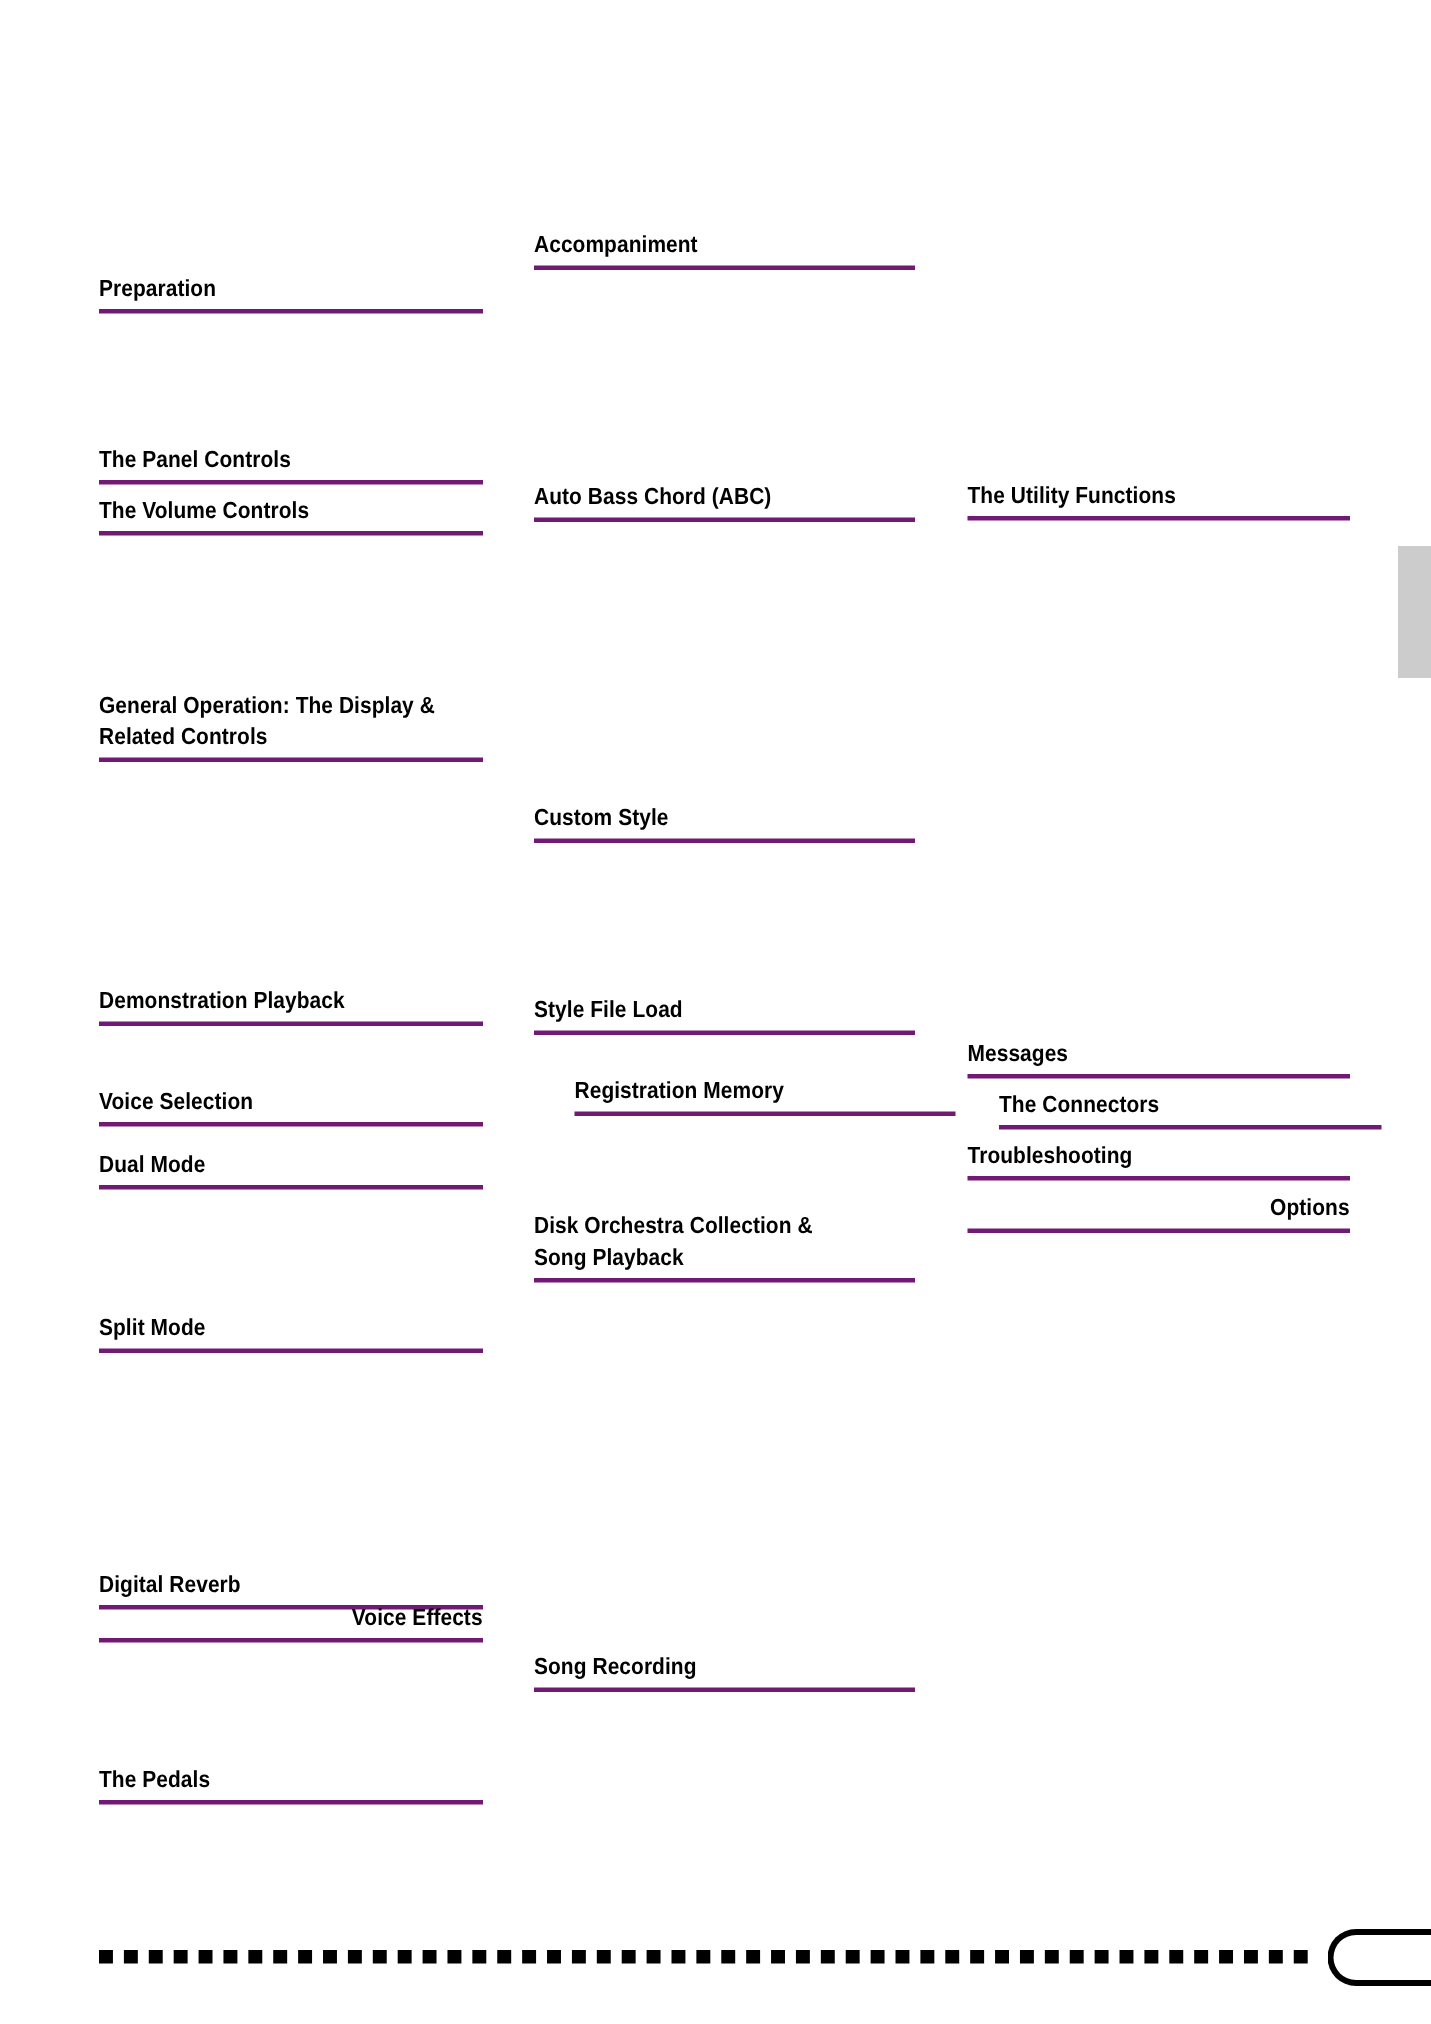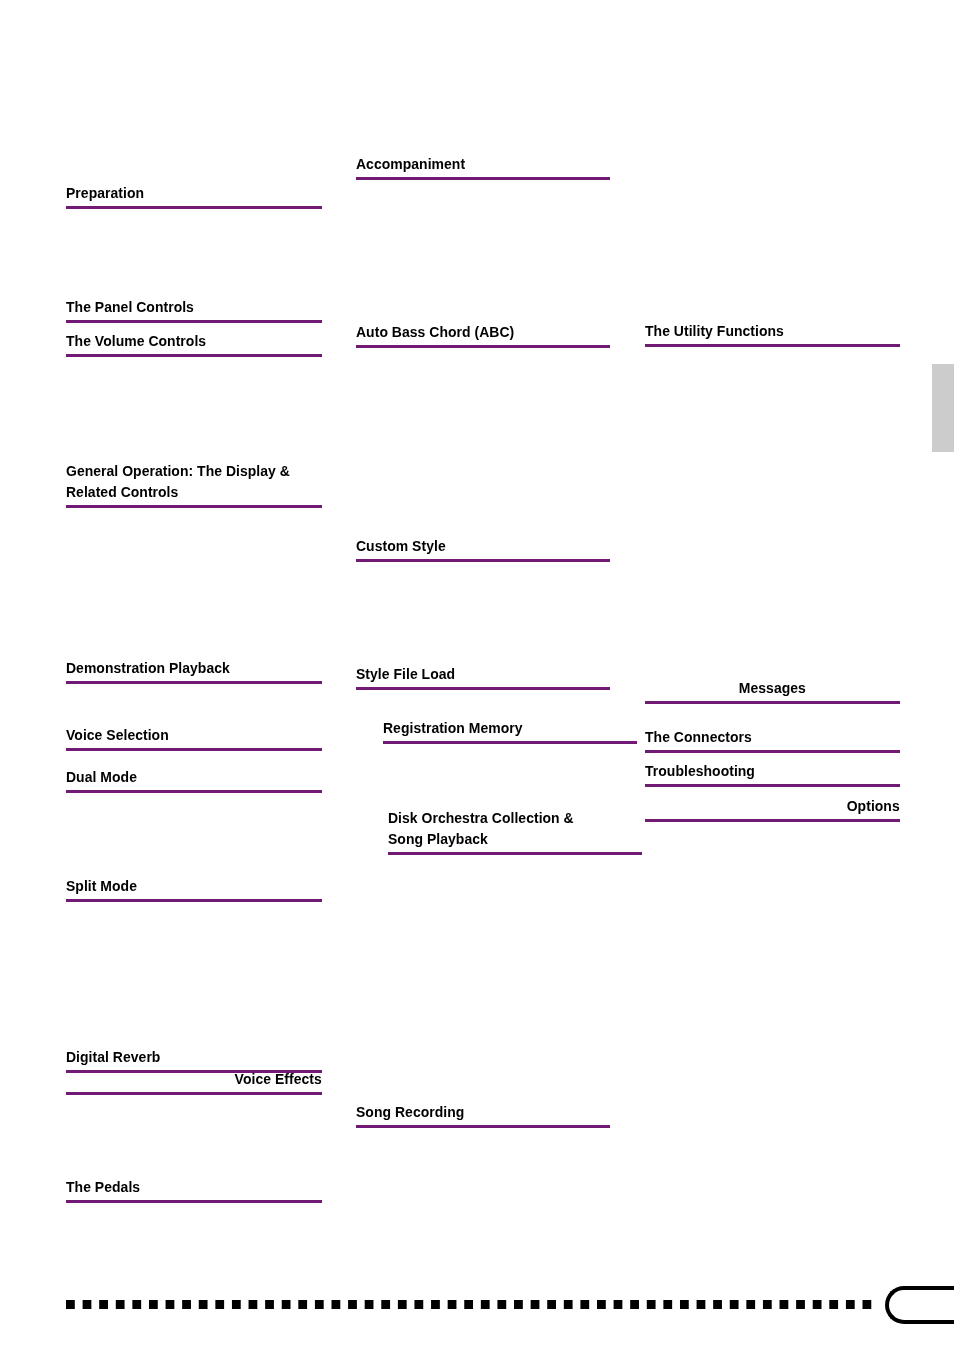--- a/index.html
+++ b/index.html
@@ -175,37 +175,37 @@
       </div>
       <div class="toc-entry" style="top: 535px;">
         <span class="label">Custom Style</span>
       </div>
       <div class="toc-entry" style="top: 643px; margin-top: 20px;">
         <span class="label">Style File Load</span>
       </div>
       <div class="toc-entry" style="top: 717px; margin-left: 27px;">
         <span class="label">Registration Memory</span>
       </div>
-      <div class="toc-entry" style="top: 807px; margin-left: 32px;">
+      <div class="toc-entry" style="top: 807px;">
         <span class="label">Disk Orchestra Collection &amp;
 Song Playback</span>
       </div>
       <div class="toc-entry" style="top: 1101px;">
         <span class="label">Song Recording</span>
       </div>
     </div>
 
   <div class="col col-right" id="col-right">
       <div class="toc-entry" style="top: 320px;">
         <span class="label">The Utility Functions</span>
       </div>
-      <div class="toc-entry" style="top: 677px; text-align: center;">
+      <div class="toc-entry" style="top: 692px;">
         <span class="label">Messages</span>
       </div>
-      <div class="toc-entry" style="top: 726px;">
+      <div class="toc-entry" style="top: 726px; margin-left: 21px;">
         <span class="label">The Connectors</span>
       </div>
       <div class="toc-entry" style="top: 760px;">
         <span class="label">Troubleshooting</span>
       </div>
       <div class="toc-entry" style="top: 795px; text-align: right;">
         <span class="label">Options</span>
       </div>
     </div>
 

